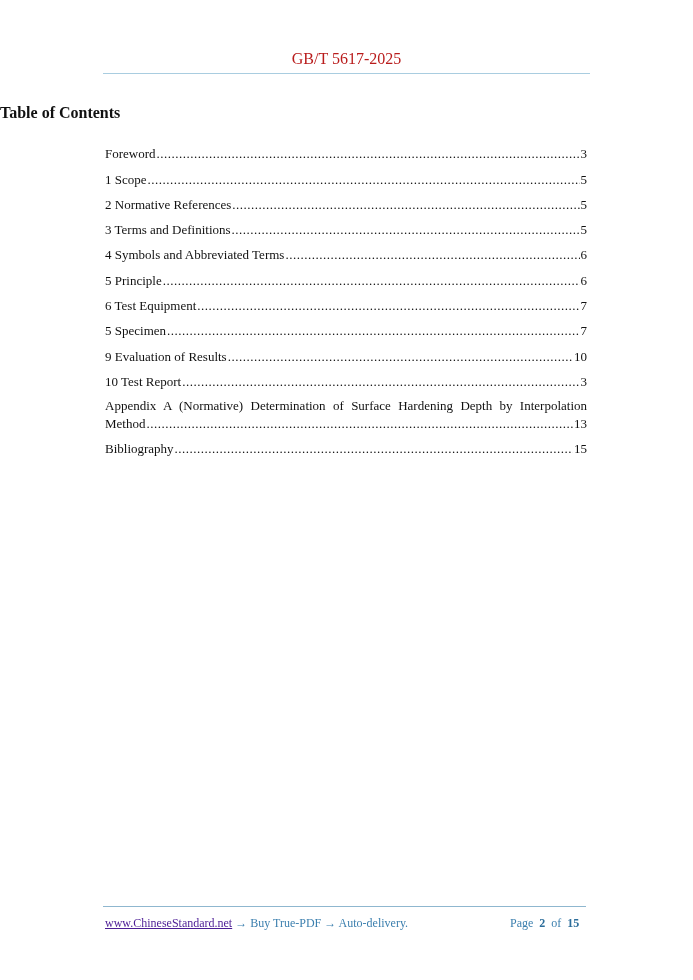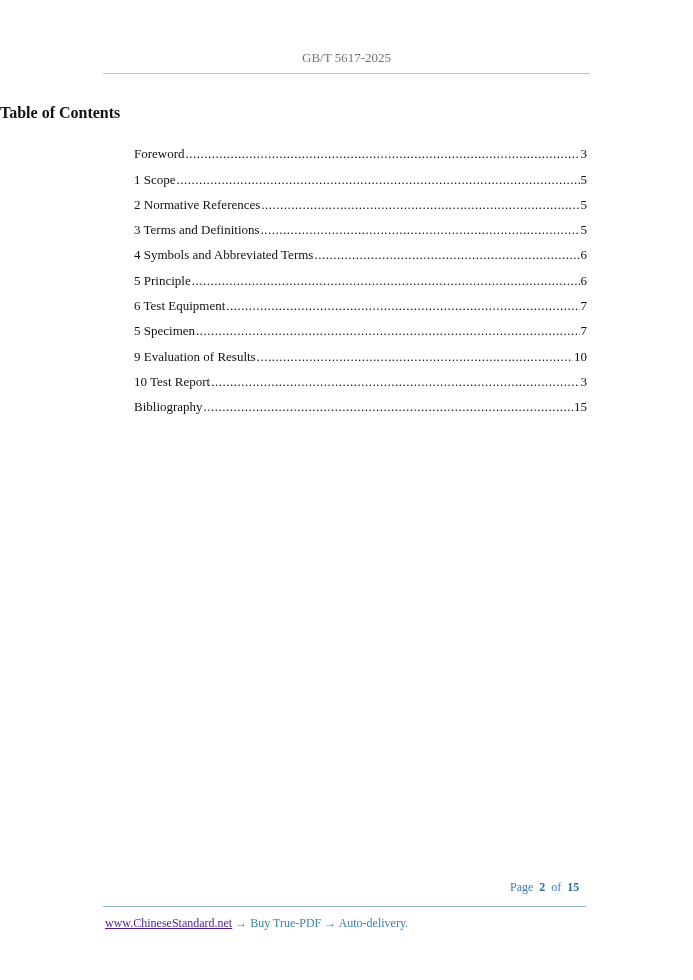--- a/index.html
+++ b/index.html
@@ -1,35 +1,35 @@
 <!DOCTYPE html>
 <html><head>
 <meta charset="utf-8">
 <style>
   html, body { margin: 0; padding: 0; background: #ffffff; }
   body { width: 693px; height: 980px; position: relative; overflow: hidden;
          font-family: "Liberation Serif", "DejaVu Serif", serif; color: #111; }
   .header-title { position: absolute; top: 50px; left: 0; width: 693px; text-align: center;
-         font-size: 13px; color: #737373; }
+         font-size: 16px; color: #b91c1c; }
   .header-rule { position: absolute; top: 73px; left: 103px; width: 487px; height: 1px; background: #a9cde0; }
   .toc-title { position: absolute; top: 104px; left: 0; width: 693px; text-align: left;
          font-size: 16px; font-weight: bold; color: #111; }
   .toc { position: absolute; top: 138px; left: 105px; width: 482px; font-size: 13px; }
-  .toc-item { display: flex; align-items: flex-end; height: 25.3px; line-height: 18px; white-space: nowrap; margin-left: 29px; }
+  .toc-item { display: flex; align-items: flex-end; height: 25.3px; line-height: 18px; white-space: nowrap; }
   .toc-item .lbl { flex: 0 0 auto; }
   .toc-item .dots { flex: 1 1 auto; overflow: hidden; margin: 0 1px; letter-spacing: 0.5px; }
   .toc-item .dots::before { content: "................................................................................................................................................................................................................"; }
   .toc-item .pg { flex: 0 0 auto; }
   .toc-item.multi { height: auto; display: block; margin-top: 6px; }
   .toc-item.multi .line1 { text-align: justify; text-align-last: justify; line-height: 18px; }
   .toc-item.multi .line2 { display: flex; line-height: 18px; }
   .footer-rule { position: absolute; top: 906px; left: 103px; width: 483px; height: 1px; background: #8fb7cf; }
   .footer-left { position: absolute; top: 916px; left: 105px; font-size: 12px; color: #3b7fae; }
   .footer-left a { color: #4c1d95; text-decoration: underline; }
-  .footer-right { position: absolute; top: 880px; left: 510px; font-size: 12px; color: #3b7fae; }
+  .footer-right { position: absolute; top: 916px; left: 510px; font-size: 12px; color: #3b7fae; }
   .footer-right b { color: #2d6e9b; }
 </style>
 </head>
 <body>
 
 <div class="header-title">GB/T 5617-2025</div>
 <div class="header-rule"></div>
 
 <div class="toc-title">Table of Contents</div>
 
@@ -77,20 +77,28 @@
   <div class="toc-item">
     <span class="lbl">9 Evaluation of Results</span>
     <span class="dots"></span>
     <span class="pg">10</span>
   </div>
   <div class="toc-item">
     <span class="lbl">10 Test Report</span>
     <span class="dots"></span>
     <span class="pg">3</span>
   </div>
+  <div class="toc-item multi">
+    <div class="line1">Appendix A (Normative) Determination of Surface Hardening Depth by Interpolation</div>
+    <div class="line2">
+      <span class="lbl">Method</span>
+      <span class="dots"></span>
+      <span class="pg">13</span>
+    </div>
+  </div>
   <div class="toc-item">
     <span class="lbl">Bibliography</span>
     <span class="dots"></span>
     <span class="pg">15</span>
   </div>
 </div>
 
 <div class="footer-rule"></div>
 <div class="footer-left">
   <a>www.ChineseStandard.net</a>

